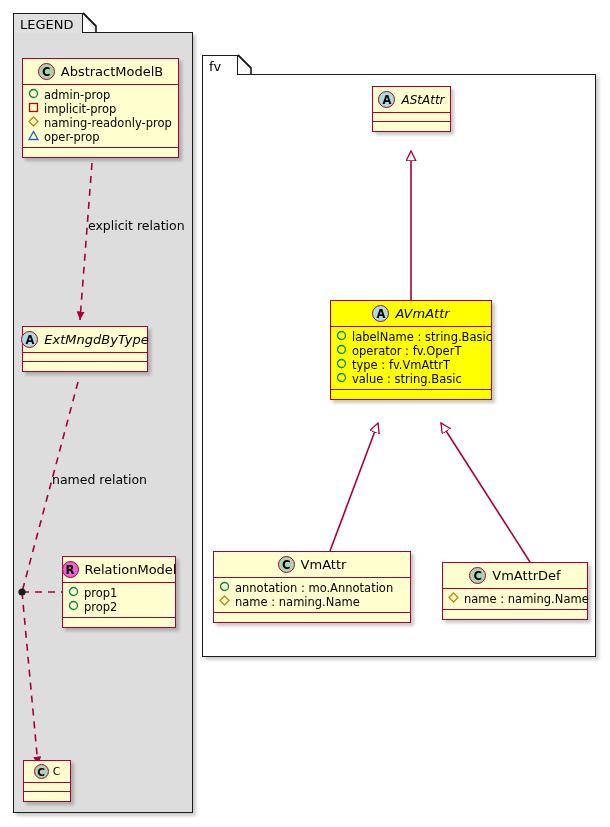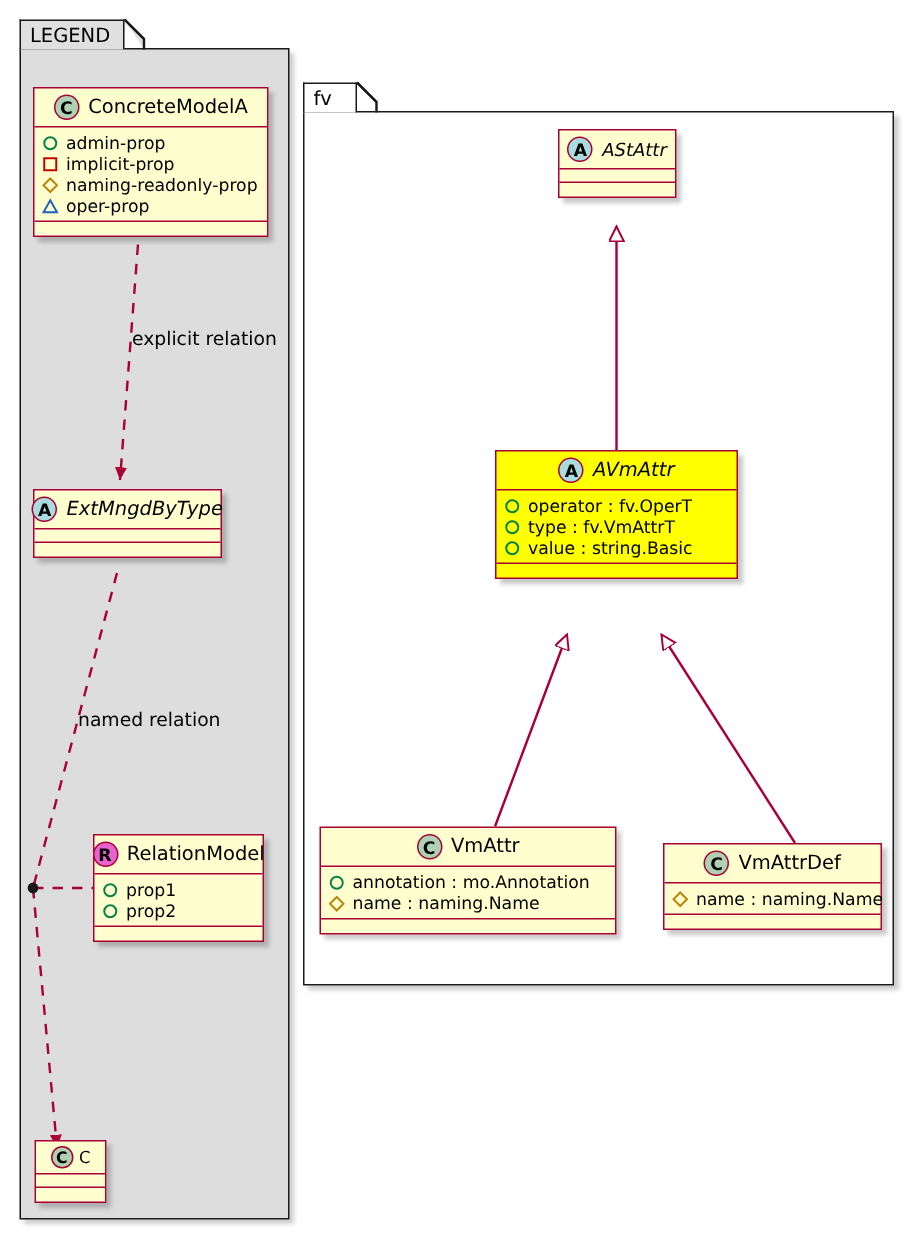--- a/index.html
+++ b/index.html
@@ -87,21 +87,21 @@
     border-bottom: 1.5px solid #a80036;
     box-sizing: border-box;
   }
   .cls-attrs.empty { padding: 0; height: 9px; }
   .cls-ops {
     box-sizing: border-box;
     height: 9px;
   }
   .attr-row {
     display: flex;
-    align-items: center;
+    align-items: flex-start;
     gap: 5px;
     font-size: 11.5px;
     color: #000;
     line-height: 14px;
     white-space: nowrap;
   }
 
   
   .stereo {
     position: absolute;
@@ -209,21 +209,21 @@
   </svg>
 
   <div class="edge-label" style="left:88px; top:218px;">explicit relation</div>
   <div class="edge-label" style="left:52px; top:472px;">named relation</div>
 
   <div class="stereo" style="left:78px; top:42px;">«Rect»</div>
 
   <div class="cls" style="left:22px; top:58px; width:157px;">
     <div class="cls-head">
       <span class="badge C">C</span>
-      <span class="cls-name">ConcreteModelA</span>
+      <span class="cls-name">AbstractModelB</span>
     </div>
     <div class="cls-attrs">
       <div class="attr-row">
         <svg class="mk" viewBox="0 0 11 11">
           <circle cx="5.5" cy="5.5" r="4" fill="none" stroke="#038048" stroke-width="1.3"></circle>
         </svg>
         <span>admin-prop</span>
       </div>
       <div class="attr-row">
         <svg class="mk" viewBox="0 0 11 11">
@@ -299,20 +299,26 @@
   <div class="cls hl" style="left:330px; top:300px; width:162px;">
     <div class="cls-head">
       <span class="badge A">A</span>
       <span class="cls-name abstract">AVmAttr</span>
     </div>
     <div class="cls-attrs">
       <div class="attr-row">
         <svg class="mk" viewBox="0 0 11 11">
           <circle cx="5.5" cy="5.5" r="4" fill="none" stroke="#038048" stroke-width="1.3"></circle>
         </svg>
+        <span>labelName : string.Basic</span>
+      </div>
+      <div class="attr-row">
+        <svg class="mk" viewBox="0 0 11 11">
+          <circle cx="5.5" cy="5.5" r="4" fill="none" stroke="#038048" stroke-width="1.3"></circle>
+        </svg>
         <span>operator : fv.OperT</span>
       </div>
       <div class="attr-row">
         <svg class="mk" viewBox="0 0 11 11">
           <circle cx="5.5" cy="5.5" r="4" fill="none" stroke="#038048" stroke-width="1.3"></circle>
         </svg>
         <span>type : fv.VmAttrT</span>
       </div>
       <div class="attr-row">
         <svg class="mk" viewBox="0 0 11 11">

